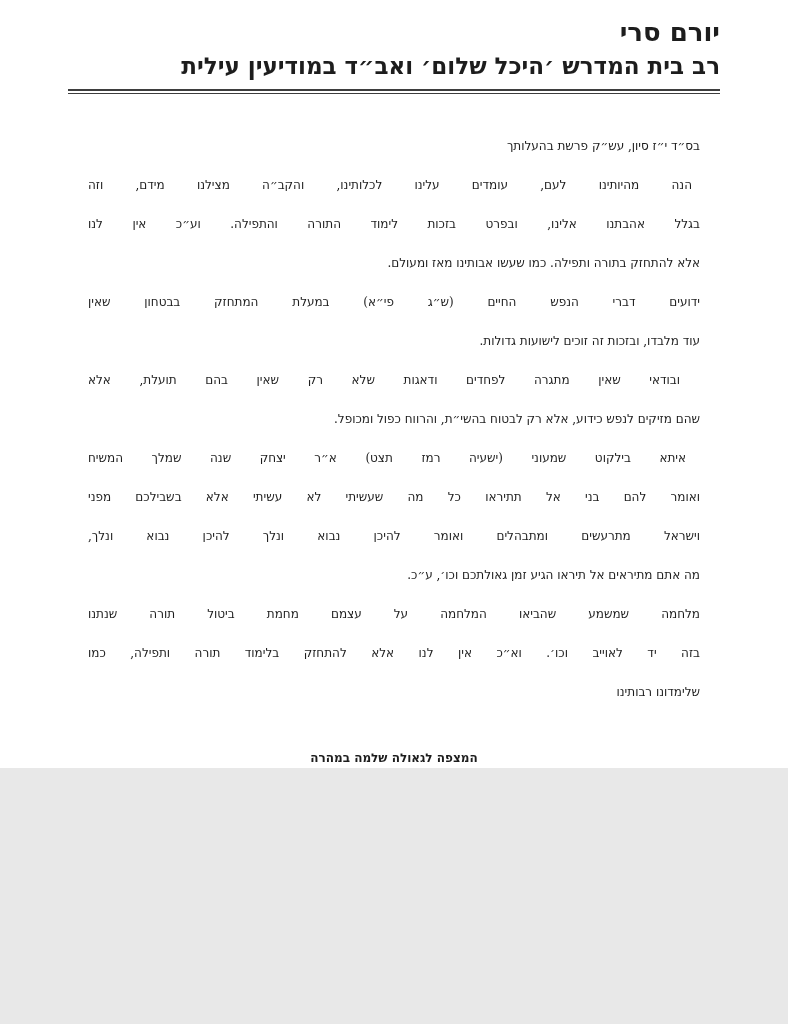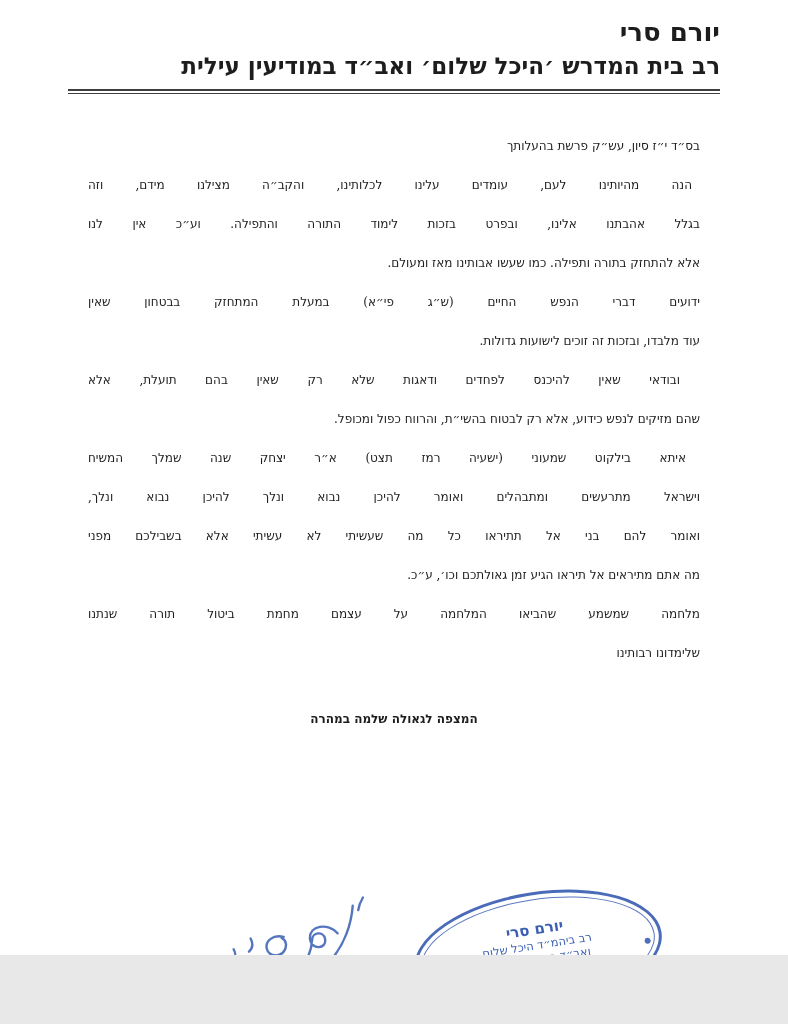--- a/index.html
+++ b/index.html
@@ -1,18 +1,18 @@
 <!DOCTYPE html>
 <html lang="he"><head>
 <meta charset="utf-8">
 <style>
   html,body{margin:0;padding:0;background:#e8e8e8;}
   .page{
     position:relative;
-    width:788px;height:955px;
+    width:788px;height:768px;
     margin:0 auto;
     background:#ffffff;
     direction:rtl;
     font-family:"DejaVu Serif","DejaVu Sans",serif;
     color:#1d1d1d;
     overflow:hidden;
   }
   
   .header{position:absolute;top:16px;right:68px;left:68px;text-align:right;}
   .title{font-size:26px;font-weight:bold;line-height:1.25;margin:0;}
@@ -76,33 +76,34 @@
       <div class="line jl">בגלל אהבתנו אלינו, ובפרט בזכות לימוד התורה והתפילה. וע״כ אין לנו</div>
       <div class="line ll">אלא להתחזק בתורה ותפילה. כמו שעשו אבותינו מאז ומעולם.</div>
     </div>
 
     <div>
       <div class="line jl">ידועים דברי הנפש החיים (ש״ג פי״א) במעלת המתחזק בבטחון שאין</div>
       <div class="line ll">עוד מלבדו, ובזכות זה זוכים לישועות גדולות.</div>
     </div>
 
     <div>
-      <div class="line jl ind20">ובודאי שאין להיכנס לפחדים ודאגות שלא רק שאין בהם תועלת, אלא</div>
+      <div class="line jl ind20">ובודאי שאין מתגרה לפחדים ודאגות שלא רק שאין בהם תועלת, אלא</div>
       <div class="line ll">שהם מזיקים לנפש כידוע, אלא רק לבטוח בהשי״ת, והרווח כפול ומכופל.</div>
     </div>
 
     <div>
       <div class="line jl ind14">איתא בילקוט שמעוני (ישעיה רמז תצט) א״ר יצחק שנה שמלך המשיח</div>
+      <div class="line jl">ואומר להם בני אל תתיראו כל מה שעשיתי לא עשיתי אלא בשבילכם מפני</div>
       <div class="line jl">וישראל מתרעשים ומתבהלים ואומר להיכן נבוא ונלך להיכן נבוא ונלך,</div>
-      <div class="line jl">ואומר להם בני אל תתיראו כל מה שעשיתי לא עשיתי אלא בשבילכם מפני</div>
       <div class="line ll">מה אתם מתיראים אל תיראו הגיע זמן גאולתכם וכו׳, ע״כ.</div>
     </div>
 
     <div>
       <div class="line jl">מלחמה שמשמע שהביאו המלחמה על עצמם מחמת ביטול תורה שנתנו</div>
+      <div class="line jl">בזה יד לאוייב וכו׳. וא״כ אין לנו אלא להתחזק בלימוד תורה ותפילה, כמו</div>
       <div class="line ll">שלימדונו רבותינו</div>
     </div>
 
     <div class="line closing">המצפה לגאולה שלמה במהרה</div>
   </div>
 
   <div class="signature">
     <svg width="235" height="110" viewBox="0 0 235 110">
       <g fill="none" stroke="#3e63b6" stroke-width="2.4" stroke-linecap="round" stroke-linejoin="round" opacity="0.88">
 

